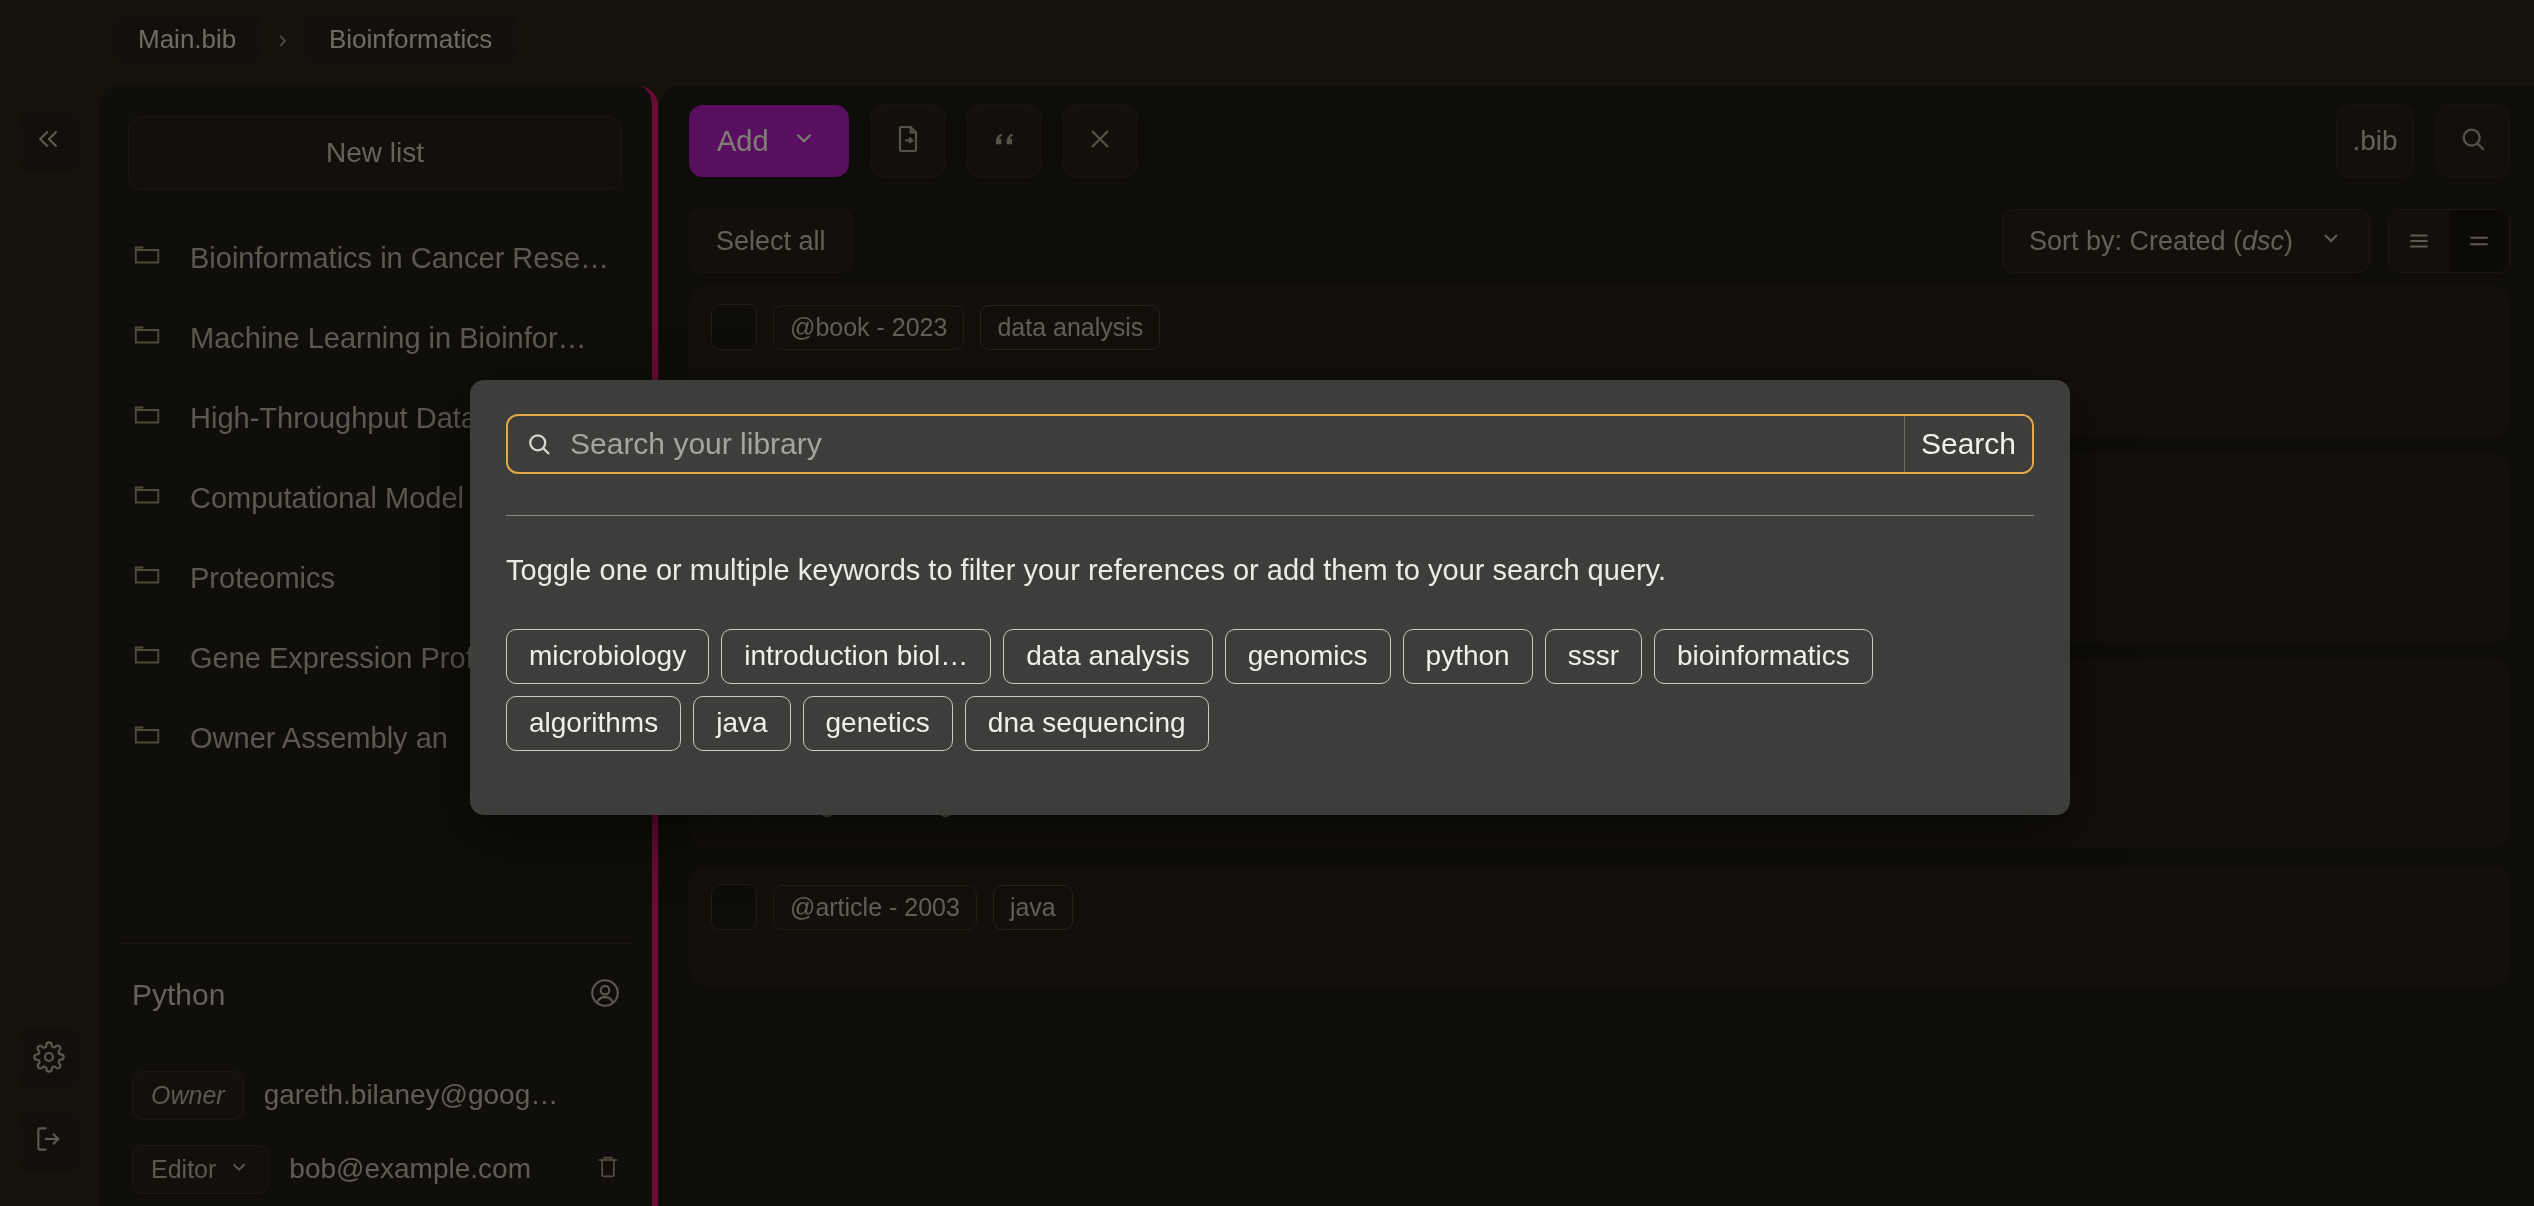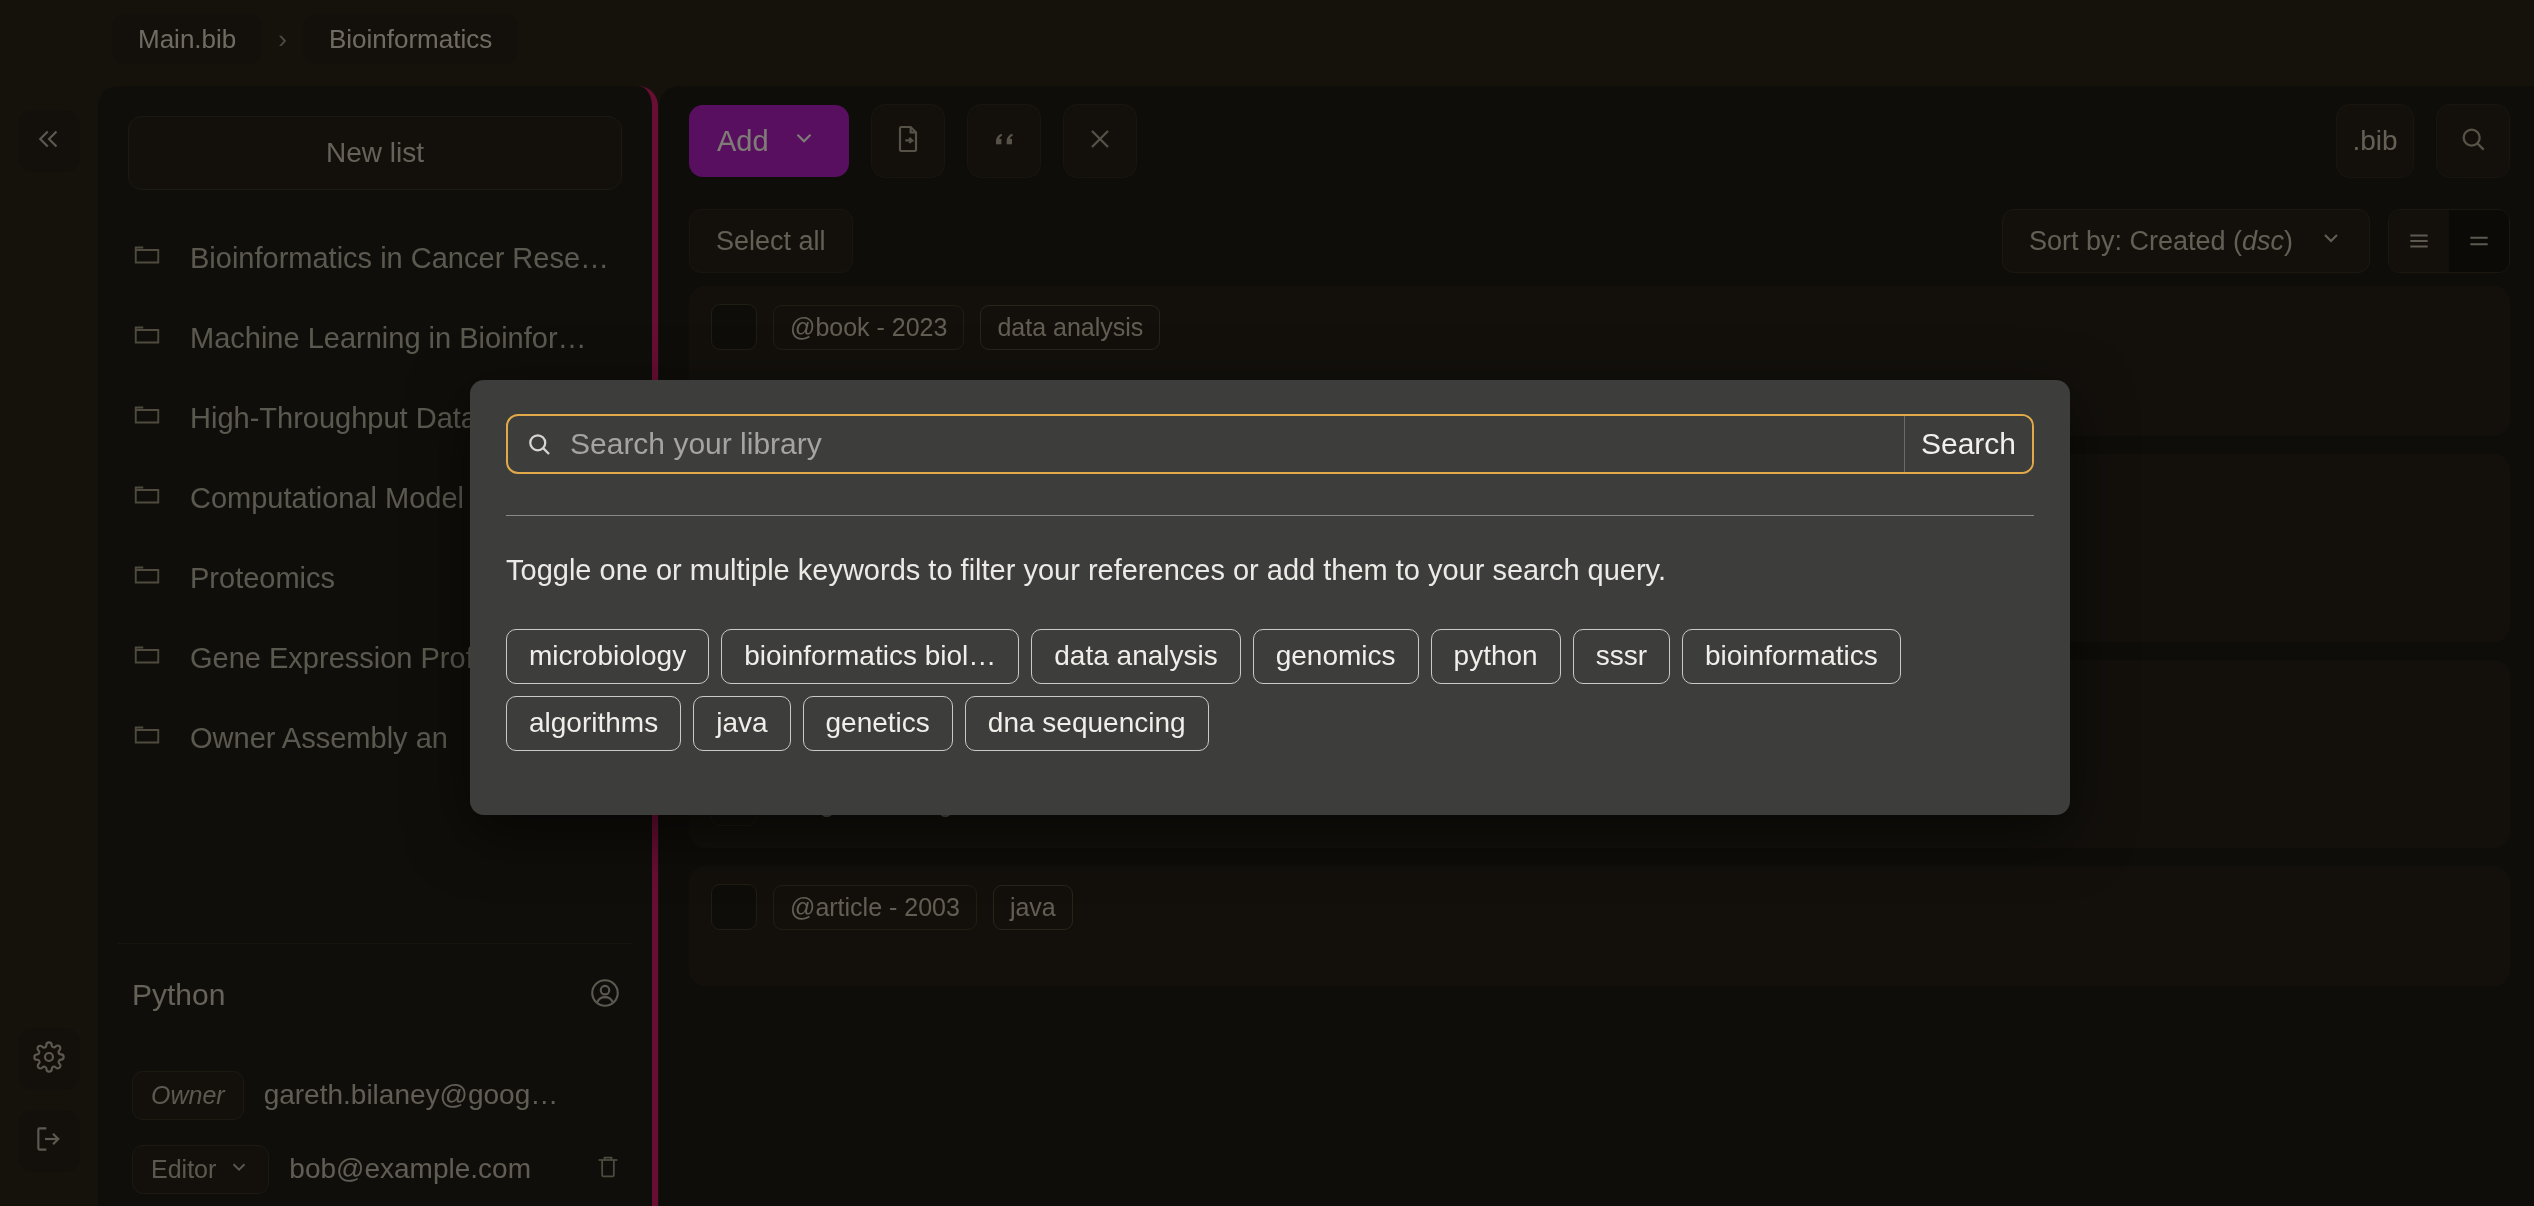--- a/index.html
+++ b/index.html
@@ -664,21 +664,21 @@
       <input class="search-input" type="text" placeholder="Search your library" style="">
       <div class="search-go">Search</div>
     </div>
 
     <div class="modal-rule"></div>
 
     <div class="modal-hint">Toggle one or multiple keywords to filter your references or add them to your search query.</div>
 
     <div class="chips">
       <div class="chip">microbiology</div>
-      <div class="chip">bioinformatics biol…</div>
+      <div class="chip">introduction biol…</div>
       <div class="chip">data analysis</div>
       <div class="chip">genomics</div>
       <div class="chip">python</div>
       <div class="chip">sssr</div>
       <div class="chip">bioinformatics</div>
       <div class="chip">algorithms</div>
       <div class="chip">java</div>
       <div class="chip">genetics</div>
       <div class="chip">dna sequencing</div>
     </div>

